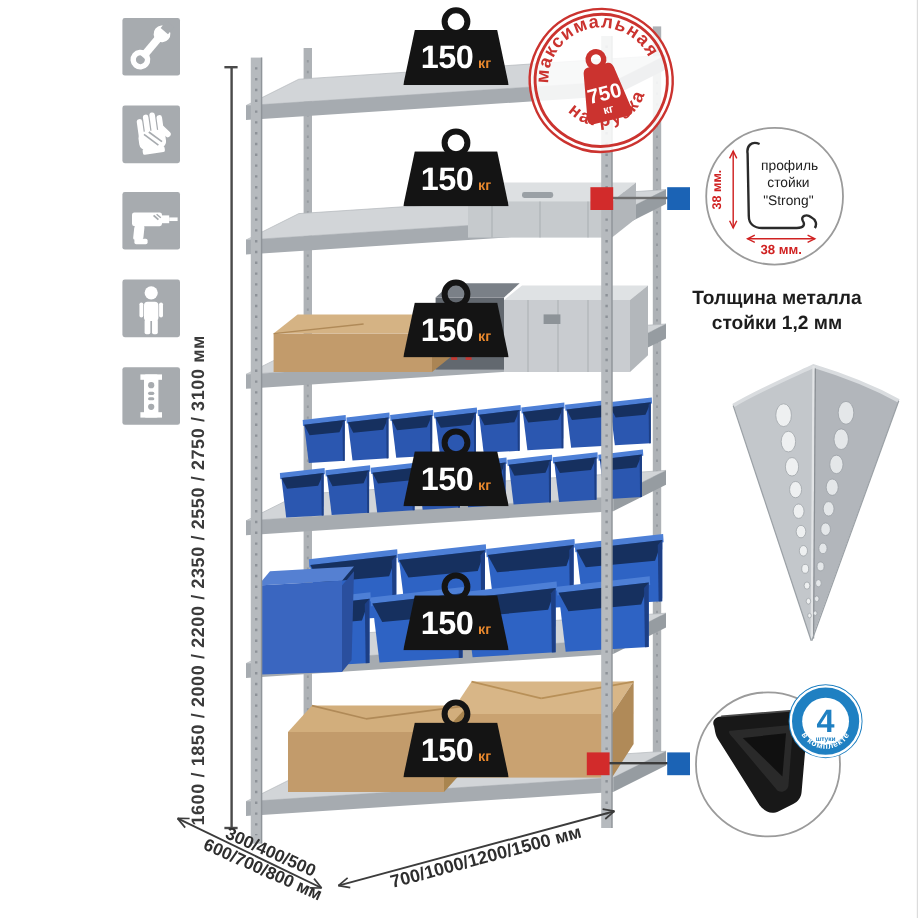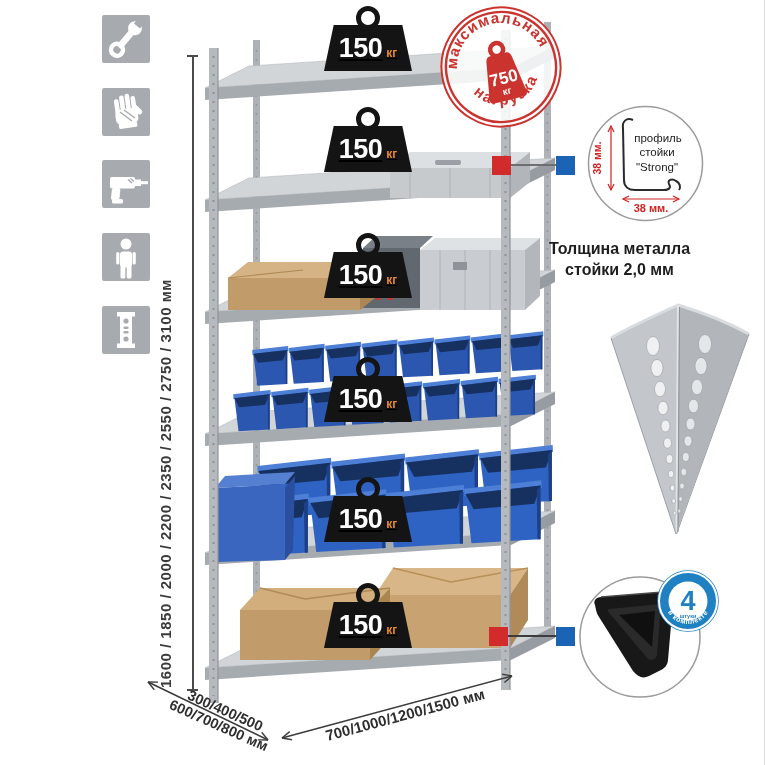--- a/index.html
+++ b/index.html
@@ -8,21 +8,21 @@
   .tile{position:absolute;left:102px;width:48px;height:48px;background:#a7abaf;border-radius:2px;}
   
   .vline{position:absolute;left:192px;top:56px;width:1.5px;height:634px;background:#4a4a4a;}
   .vcap{position:absolute;left:187px;width:11px;height:1.5px;background:#4a4a4a;}
   .vlabel{position:absolute;left:157px;top:58px;height:630px;display:flex;align-items:center;
           writing-mode:vertical-rl;transform:rotate(180deg);
           font-size:15px;font-weight:700;color:#3a3a3a;letter-spacing:.5px;white-space:nowrap;}
   
   .abs{position:absolute;}
   
-  .wb{position:absolute;left:324px;width:88px;text-decoration:underline;}
+  .wb{position:absolute;left:336px;width:88px;}
   .wb-ring{width:14px;height:14px;border:5px solid #141414;border-radius:50%;margin:0 auto;}
   .wb-body{margin-top:-5px;height:46px;background:#141414;display:flex;align-items:center;justify-content:center;
            clip-path:polygon(11% 0,89% 0,100% 100%,0 100%);}
   .wb-val{color:#fff;font-size:27px;font-weight:700;letter-spacing:-.5px;}
   .wb-unit{color:#e8882d;font-size:12px;font-weight:700;margin-left:4px;margin-top:10px;}
   
   .sq{position:absolute;width:19px;height:19px;}
   .sq.red{background:#d22b2b;} .sq.blue{background:#1b63b5;}
   .conn{position:absolute;height:2px;background:#6e6e6e;}
   
@@ -329,23 +329,23 @@
 
     <line x1="37" y1="95" x2="93" y2="95" stroke="#d02222" stroke-width="1.2"></line>
     <polyline points="43,92 37,95 43,98" fill="none" stroke="#d02222" stroke-width="1.2"></polyline>
     <polyline points="87,92 93,95 87,98" fill="none" stroke="#d02222" stroke-width="1.2"></polyline>
     <text x="65" y="108" text-anchor="middle" font-size="11" font-weight="700" fill="#d02222">38 мм.</text>
 
     <text x="72" y="38" text-anchor="middle" font-size="11.5" fill="#222">профиль</text>
     <text x="71" y="52" text-anchor="middle" font-size="11.5" fill="#222">стойки</text>
     <text x="71" y="67" text-anchor="middle" font-size="11.5" fill="#222">"Strong"</text>
   </svg>
-  <div class="cap" style="left:542px;top:238px;width:155px">
+  <div class="cap" style="left:570px;top:238px;width:155px">
     <div>Толщина металла</div>
-    <div>стойки 2,0 мм</div>
+    <div>стойки 1,2 мм</div>
   </div>
 
   <svg class="abs" style="left:597px;top:294px" width="168" height="250" viewBox="0 0 168 250">
     <path d="M 14,44 C 30,34 55,23 81,11 L 79,240 Z" fill="#c3c7cb"></path>
     <path d="M 81,11 C 104,18 132,29 152,40 L 79,240 Z" fill="#b2b6bb"></path>
     <path d="M 14,44 C 30,34 55,23 81,11 C 104,18 132,29 152,40" fill="none" stroke="#d9dcdf" stroke-width="3"></path>
     <line x1="81" y1="11" x2="79.5" y2="238" stroke="#e2e4e6" stroke-width="2"></line>
     <line x1="82.5" y1="13" x2="81" y2="238" stroke="#8b9095" stroke-width="1"></line>
     <line x1="14" y1="44" x2="79" y2="240" stroke="#9aa0a5" stroke-width="1"></line>
     <line x1="152" y1="40" x2="79.5" y2="240" stroke="#9aa0a5" stroke-width="1"></line>

